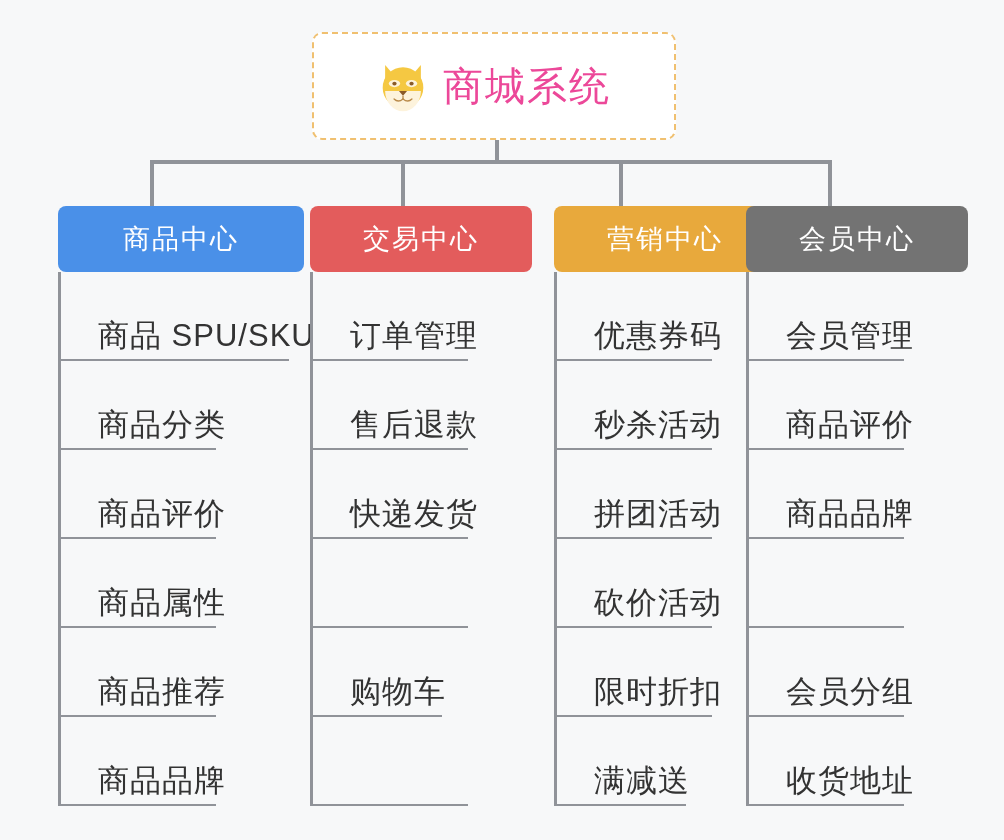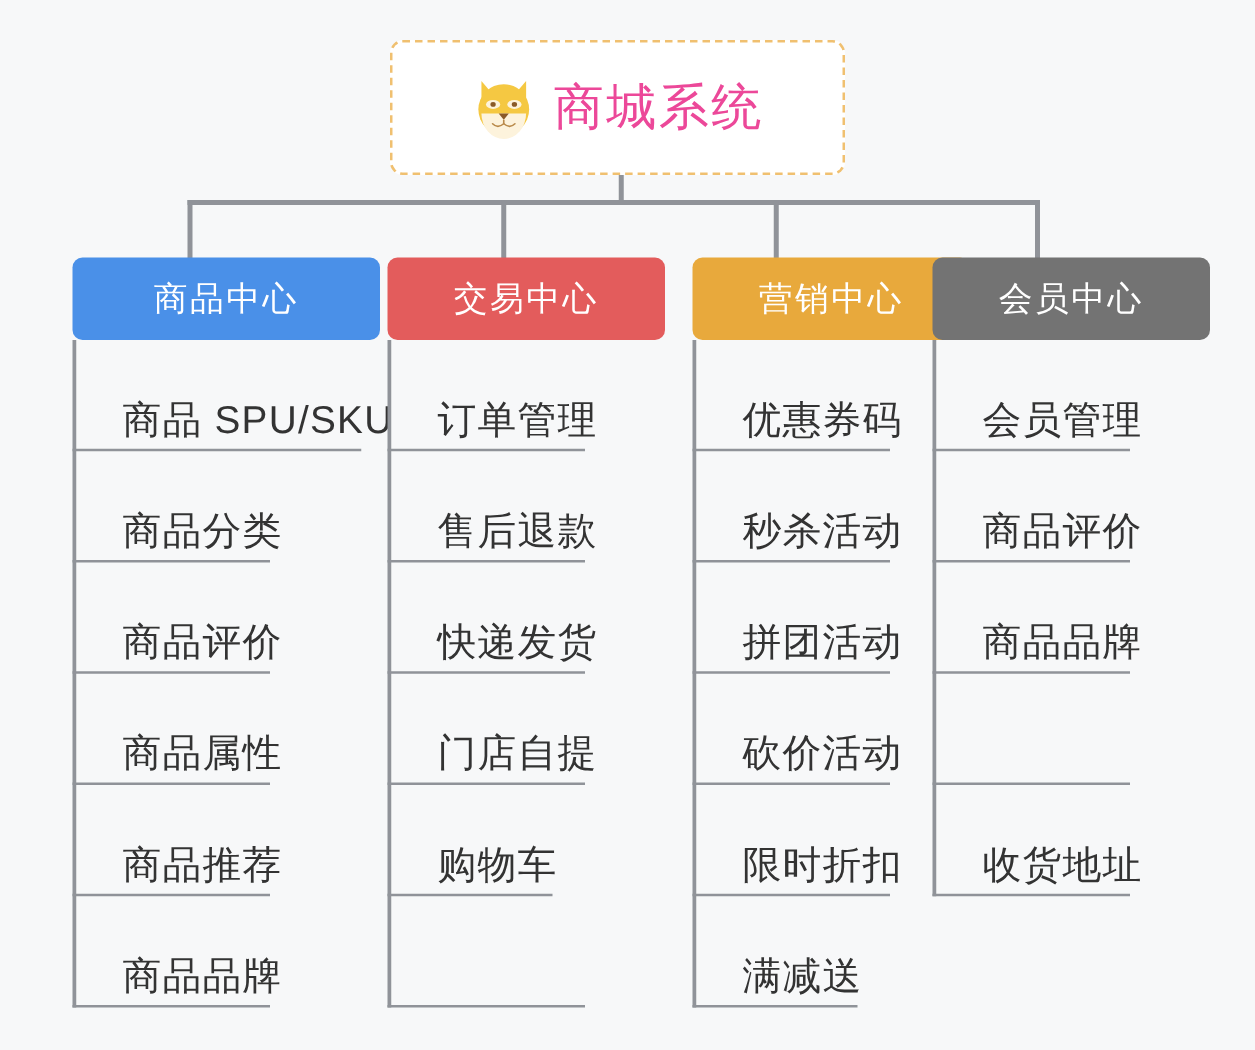--- a/index.html
+++ b/index.html
@@ -218,21 +218,20 @@
         </div>
       <div class="leaf">
           <span class="leaf-label">售后退款</span>
           <span class="leaf-rule" style="width: 158px;"></span>
         </div>
       <div class="leaf">
           <span class="leaf-label">快递发货</span>
           <span class="leaf-rule" style="width: 158px;"></span>
         </div>
       <div class="leaf">
-          <span class="leaf-label">门店自提</span>
           <span class="leaf-rule" style="width: 158px;"></span>
         </div>
       <div class="leaf">
           <span class="leaf-label">购物车</span>
           <span class="leaf-rule" style="width: 132px;"></span>
         </div>
       <div class="leaf">
           <span class="leaf-rule" style="width: 158px;"></span>
         </div>
     </div>
@@ -282,19 +281,23 @@
           <span class="leaf-rule" style="width: 158px;"></span>
         </div>
       <div class="leaf">
           <span class="leaf-label">商品品牌</span>
           <span class="leaf-rule" style="width: 158px;"></span>
         </div>
       <div class="leaf">
           <span class="leaf-rule" style="width: 158px;"></span>
         </div>
       <div class="leaf">
+          <span class="leaf-label">会员分组</span>
+          <span class="leaf-rule" style="width: 158px;"></span>
+        </div>
+      <div class="leaf">
           <span class="leaf-label">收货地址</span>
           <span class="leaf-rule" style="width: 158px;"></span>
         </div>
     </div>
   </div>
 
 </div>
 
 </body></html>

